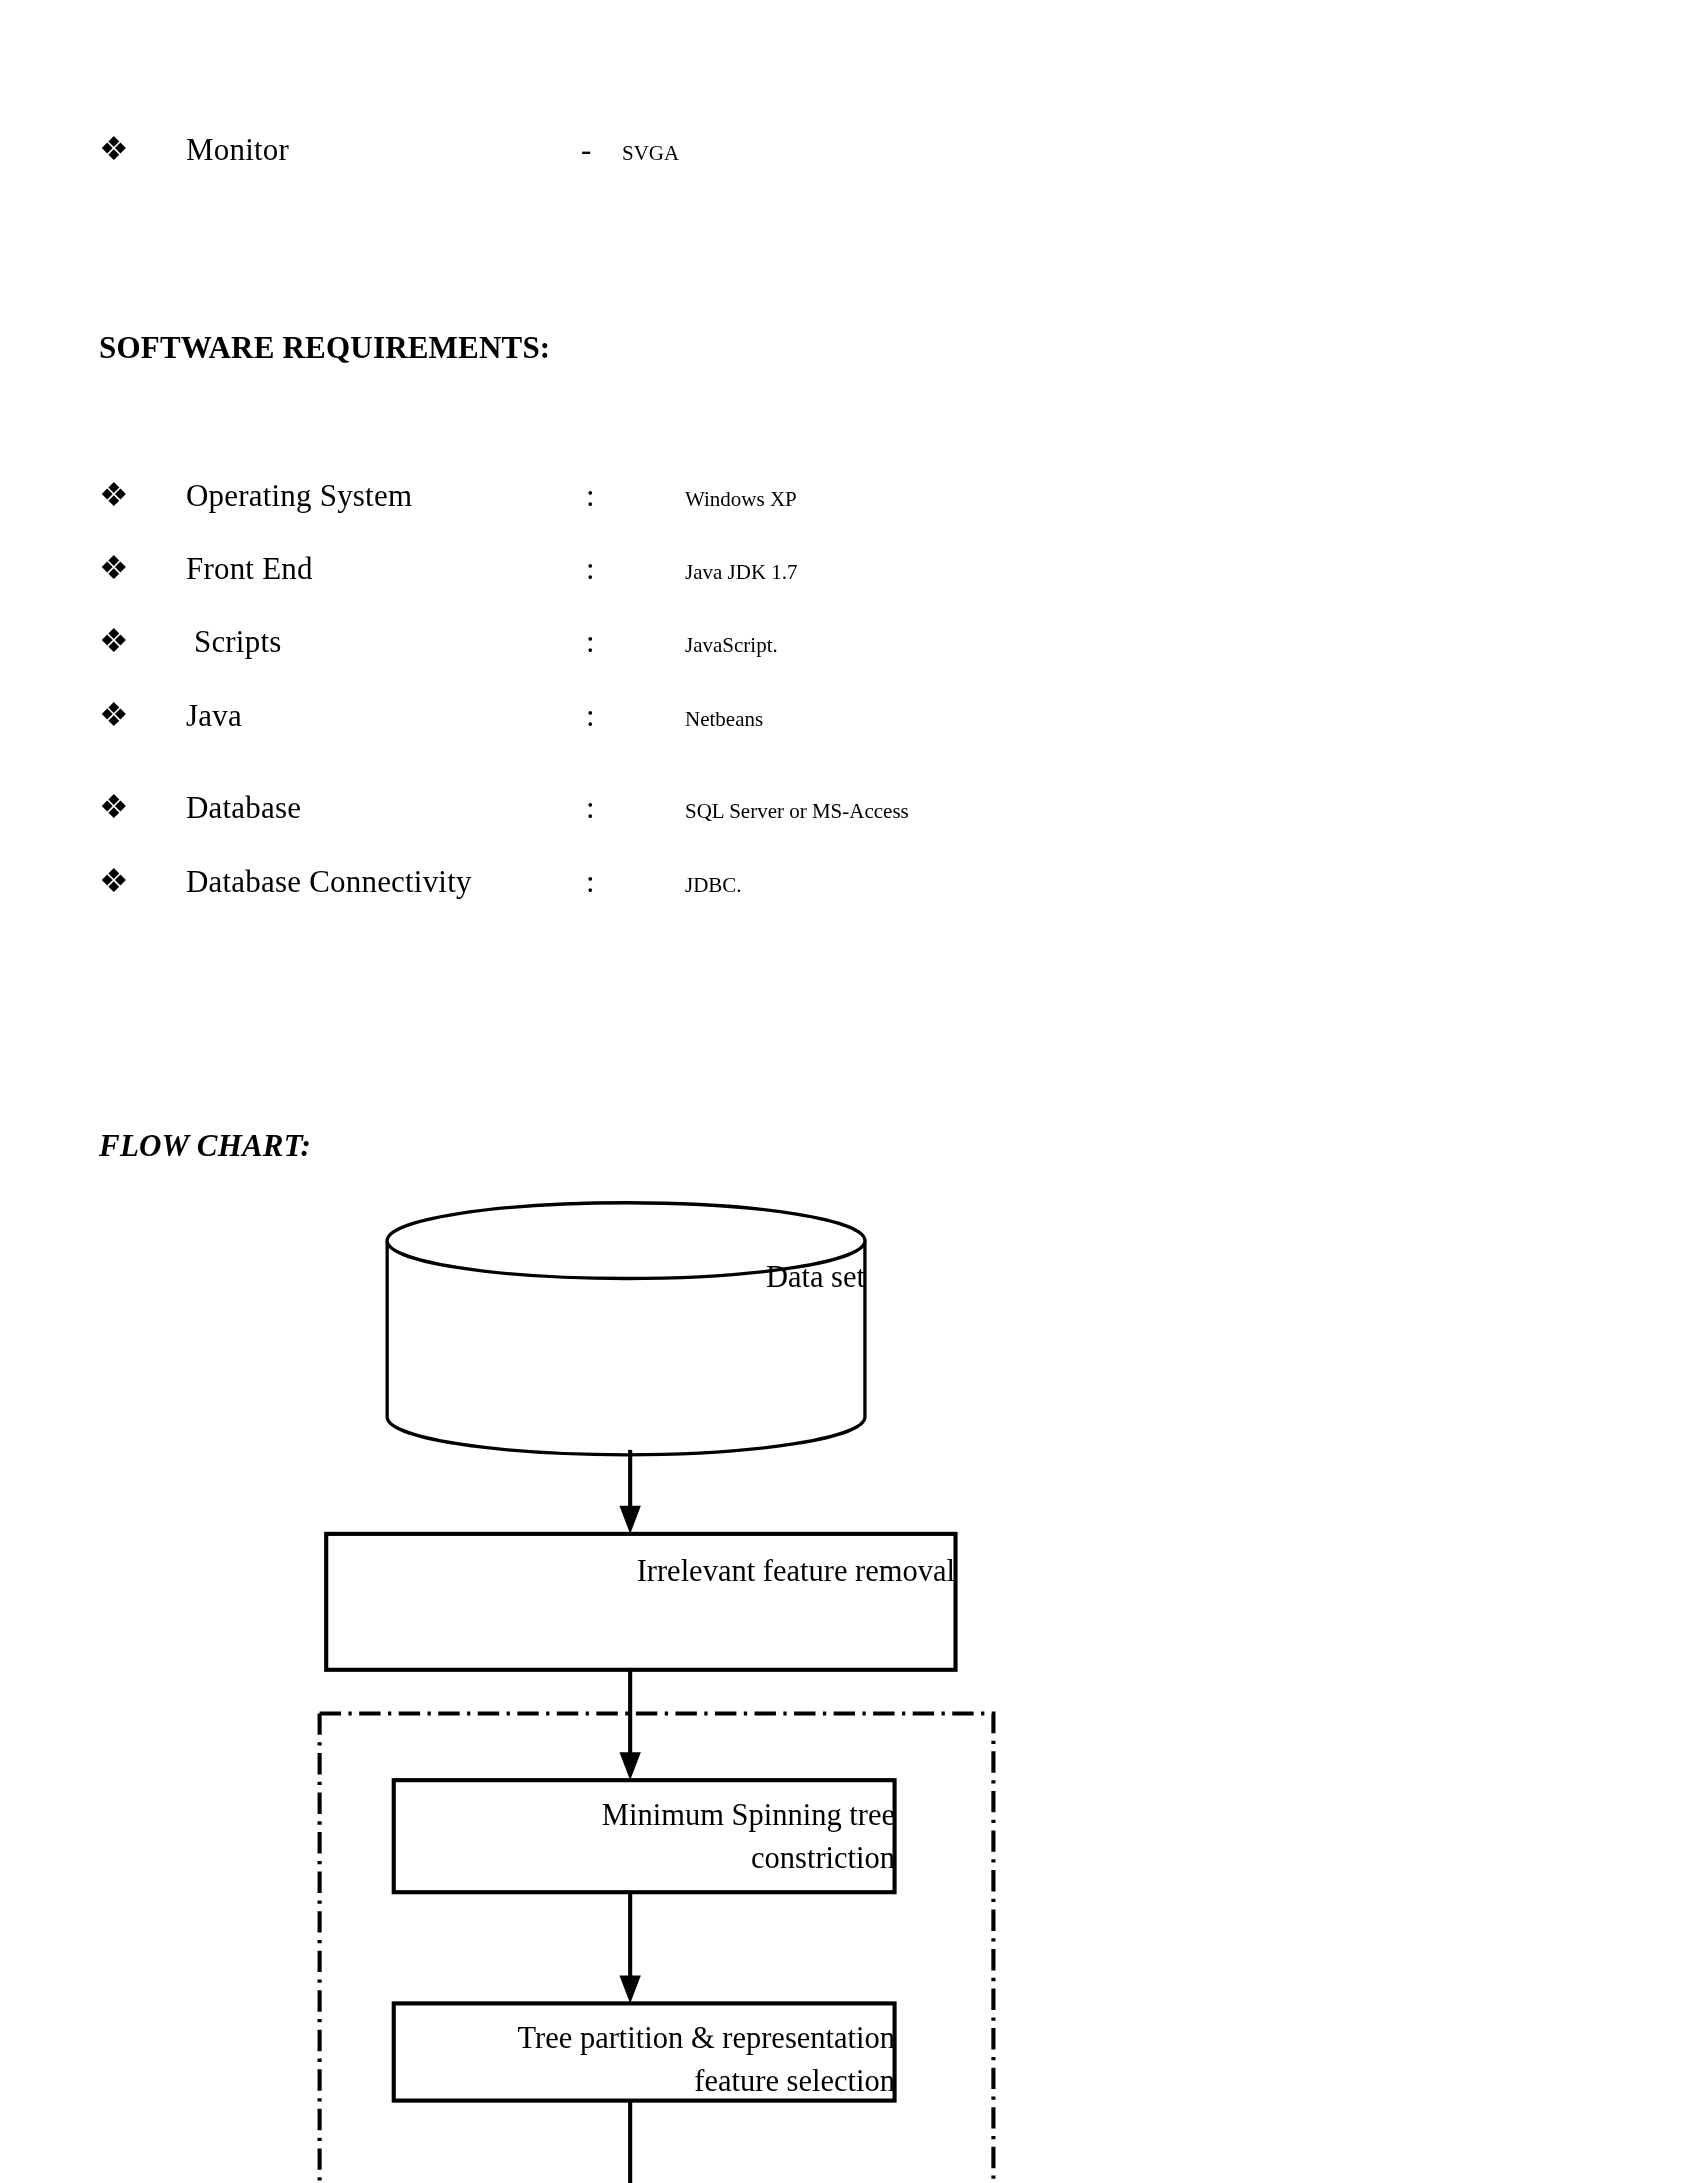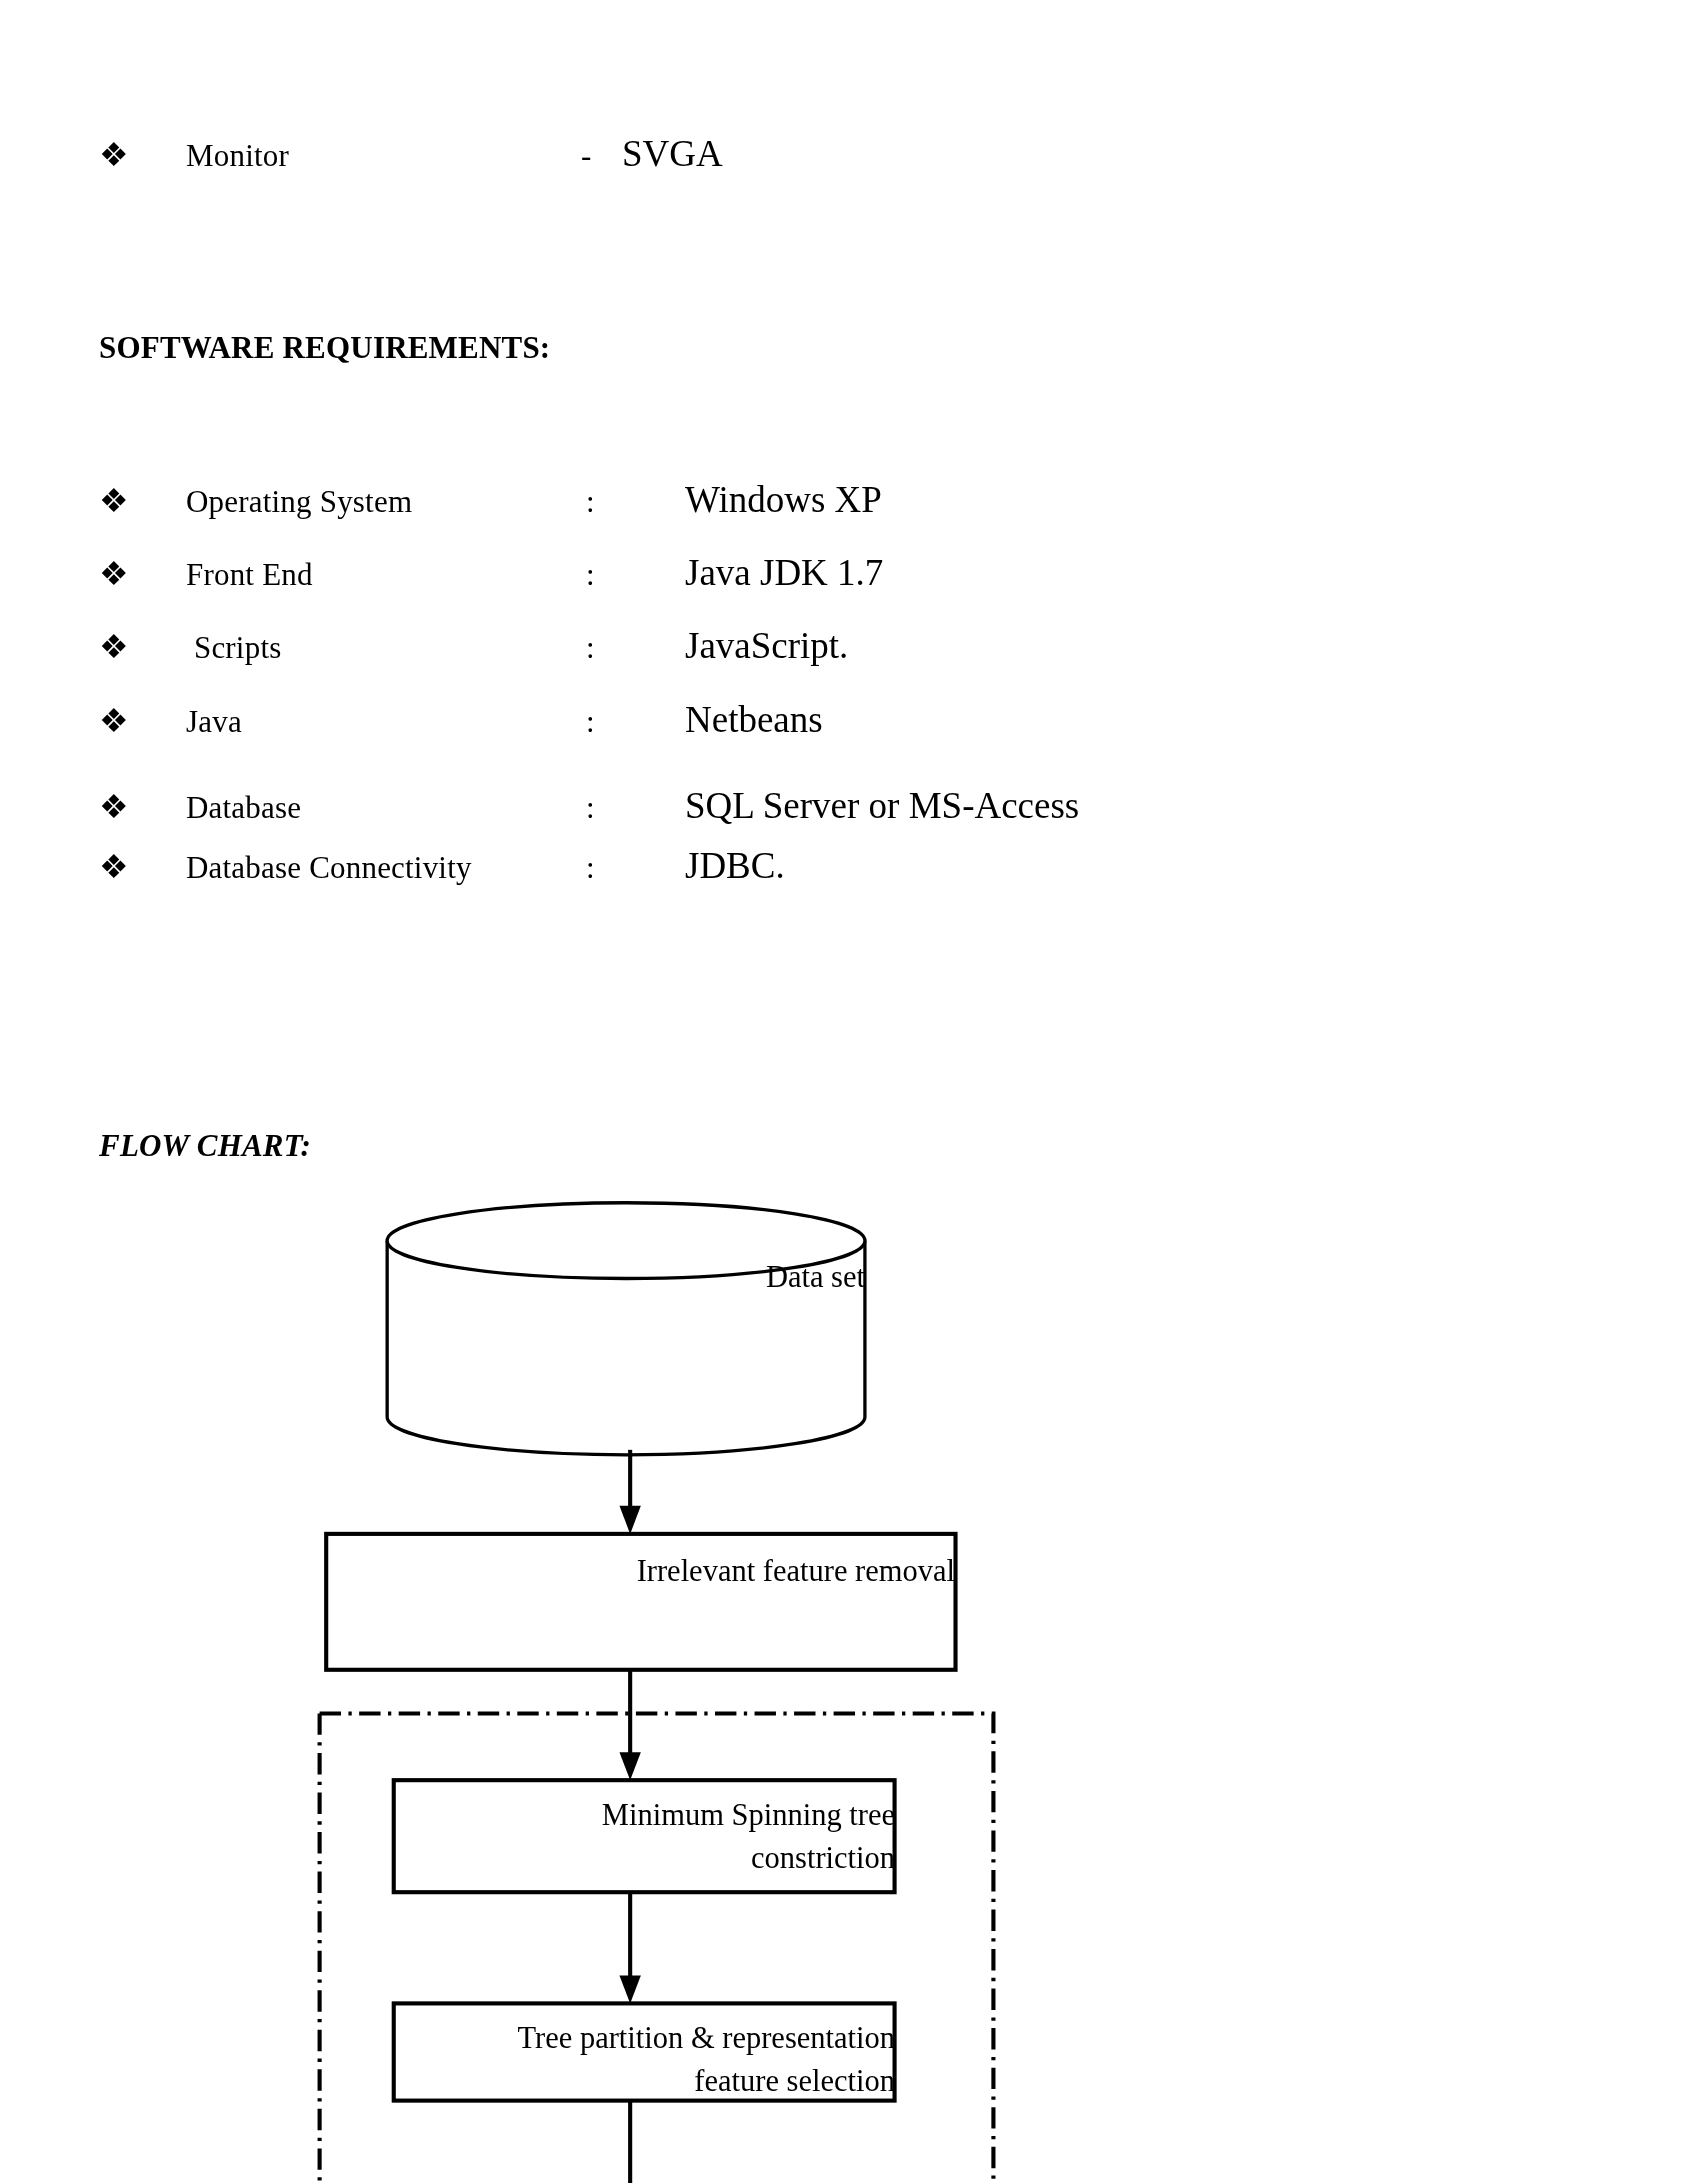--- a/index.html
+++ b/index.html
@@ -44,21 +44,21 @@
     font-size: 31px;
     letter-spacing: 0.2px;
   }
   .sep {
     display: inline-block;
     font-size: 31px;
     text-align: left;
   }
   .value {
     display: inline-block;
-    font-size: 37px;
+    font-size: 21px;
   }
 
   .heading {
     position: absolute;
     font-size: 31px;
     font-weight: bold;
     letter-spacing: 0.2px;
     white-space: pre;
   }
 
@@ -131,21 +131,21 @@
     <span class="bullet">❖</span>
     <span class="gap-a"></span>
     <span class="label" style="width:400px;margin-top:19px;">Database</span>
     <span class="sep" style="width:99px;">:</span>
     <span class="value">SQL Server or MS-Access</span>
   </div>
 
   <div class="row" style="left:99px; top:844px;">
     <span class="bullet">❖</span>
     <span class="gap-a"></span>
-    <span class="label" style="width:400px;">Database Connectivity</span>
+    <span class="label" style="width:400px;margin-top:20px;">Database Connectivity</span>
     <span class="sep" style="width:99px;">:</span>
     <span class="value">JDBC.</span>
   </div>
 
   <div class="heading" style="left:99px; top:1128px;font-style:italic;">FLOW CHART:</div>
 
   <div class="flow">
     <svg width="1687" height="1005" viewBox="0 0 2048 1220" xmlns="http://www.w3.org/2000/svg">
 
       <path d="M 388 650 L 1206 650 L 1206 1230 M 388 650 L 388 1230" fill="none" stroke="#000000" stroke-width="5" stroke-dasharray="26 9 4 9"></path>

